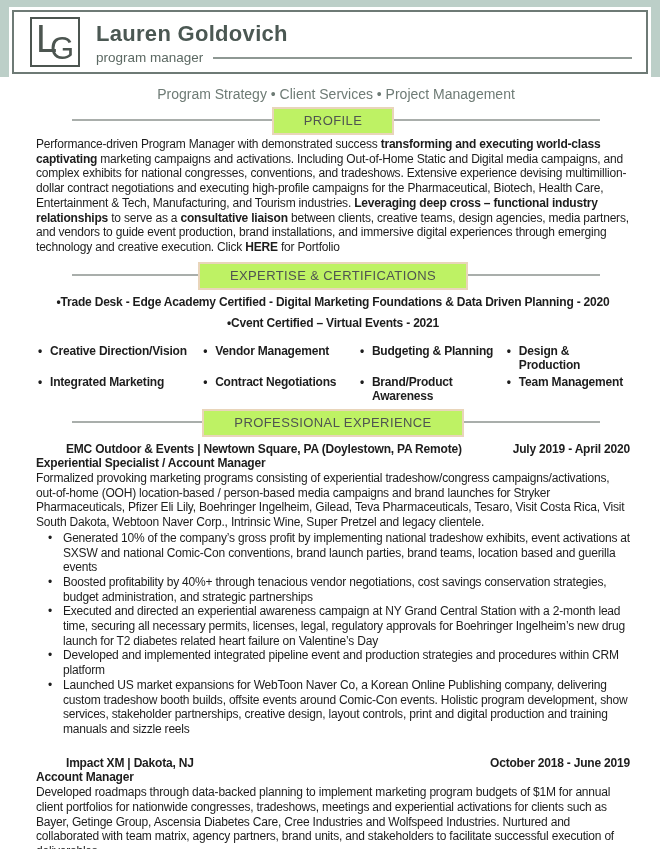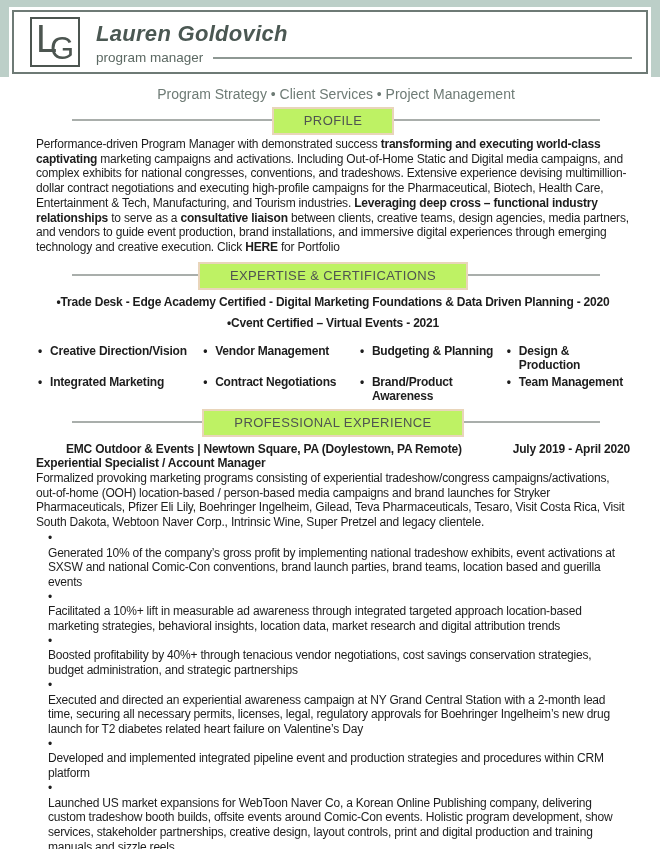--- a/index.html
+++ b/index.html
@@ -10,21 +10,21 @@
 
   
   .top-band{background:#bccfc8;padding:7px 9px 0 9px;}
   .header-box{background:#ffffff;padding:3px;}
   .header-inner{border:2px solid #6e7a75;display:flex;align-items:center;gap:16px;padding:6px 14px 6px 16px;height:48px;background:#fff;}
   .logo{width:46px;height:46px;border:2px solid #4c5550;position:relative;flex:none;background:#fff;}
   .logo .ltr{position:absolute;color:#4c5550;font-weight:400;line-height:1;}
   .logo .l{left:4px;top:1px;font-size:38px;}
   .logo .g{right:4px;bottom:1px;font-size:31px;}
   .header-text{flex:1;min-width:0;padding-top:1px;}
-  .name{font-size:22px;font-weight:700;color:#4b5853;letter-spacing:.3px;font-style:italic;}
+  .name{font-size:22px;font-weight:700;color:#4b5853;letter-spacing:.3px;}
   .title-row{display:flex;align-items:center;gap:10px;margin-top:3px;}
   .title{font-size:13.5px;color:#5c6963;white-space:nowrap;}
   .title-rule{flex:1;height:2px;background:#8e9893;margin-top:2px;}
   .contact{padding:7px 0 9px 24px;font-size:13px;font-weight:700;color:#3e4c47;letter-spacing:.2px;}
 
   
   .tagline{text-align:center;font-size:14px;color:#6e7b75;margin:9px 0 4px 12px;}
 
   
   .section-header{position:relative;text-align:center;margin:5px 0 4px 0;height:26px;}
@@ -44,21 +44,21 @@
   .skill-bullet::before{content:"\2022";}
 
   .job{margin-top:7px;}
   .job + .job{margin-top:19px;}
   .job-head{display:flex;justify-content:space-between;gap:8px;font-weight:700;line-height:14.7px;margin-left:30px;}
   .job-company{white-space:normal;}
   .job-dates{white-space:nowrap;flex:none;}
   .job-role{font-weight:700;line-height:14.7px;}
   .job-summary{line-height:14.7px;}
   .job-bullets{margin-top:1px;}
-  .bullet-item{display:flex;padding-left:12px;line-height:14.7px;flex-direction:column;}
+  .bullet-item{display:flex;padding-left:12px;line-height:14.7px;}
   .bullet-marker{width:15px;flex:none;}
   .bullet-marker::before{content:"\2022";}
   .bullet-text{flex:1;min-width:0;}
 </style>
 </head>
 <body>
 
 <div class="page">
 
   <div class="top-band">
@@ -142,24 +142,20 @@
       </div>
       <div class="job-role">Experiential Specialist / Account Manager</div>
       <div class="job-summary">Formalized provoking marketing programs consisting of experiential tradeshow/congress campaigns/activations, out-of-home (OOH) location-based / person-based media campaigns and brand launches for Stryker Pharmaceuticals, Pfizer Eli Lily, Boehringer Ingelheim, Gilead, Teva Pharmaceuticals, Tesaro, Visit Costa Rica, Visit South Dakota, Webtoon Naver Corp., Intrinsic Wine, Super Pretzel and legacy clientele.</div>
       <div class="job-bullets">
           <div class="bullet-item">
             <span class="bullet-marker"></span>
             <span class="bullet-text">Generated 10% of the company’s gross profit by implementing national tradeshow exhibits, event activations at SXSW and national Comic-Con conventions, brand launch parties, brand teams, location based and guerilla events</span>
           </div>
           <div class="bullet-item">
             <span class="bullet-marker"></span>
-            <span class="bullet-text">Facilitated a 10%+ lift in measurable ad awareness through integrated targeted approach location-based marketing strategies, behavioral insights, location data, market research and digital attribution trends</span>
-          </div>
-          <div class="bullet-item">
-            <span class="bullet-marker"></span>
             <span class="bullet-text">Boosted profitability by 40%+ through tenacious vendor negotiations, cost savings conservation strategies, budget administration, and strategic partnerships</span>
           </div>
           <div class="bullet-item">
             <span class="bullet-marker"></span>
             <span class="bullet-text">Executed and directed an experiential awareness campaign at NY Grand Central Station with a 2-month lead time, securing all necessary permits, licenses, legal, regulatory approvals for Boehringer Ingelheim’s new drug launch for T2 diabetes related heart failure on Valentine’s Day</span>
           </div>
           <div class="bullet-item">
             <span class="bullet-marker"></span>
             <span class="bullet-text">Developed and implemented integrated pipeline event and production strategies and procedures within CRM platform</span>
           </div>

